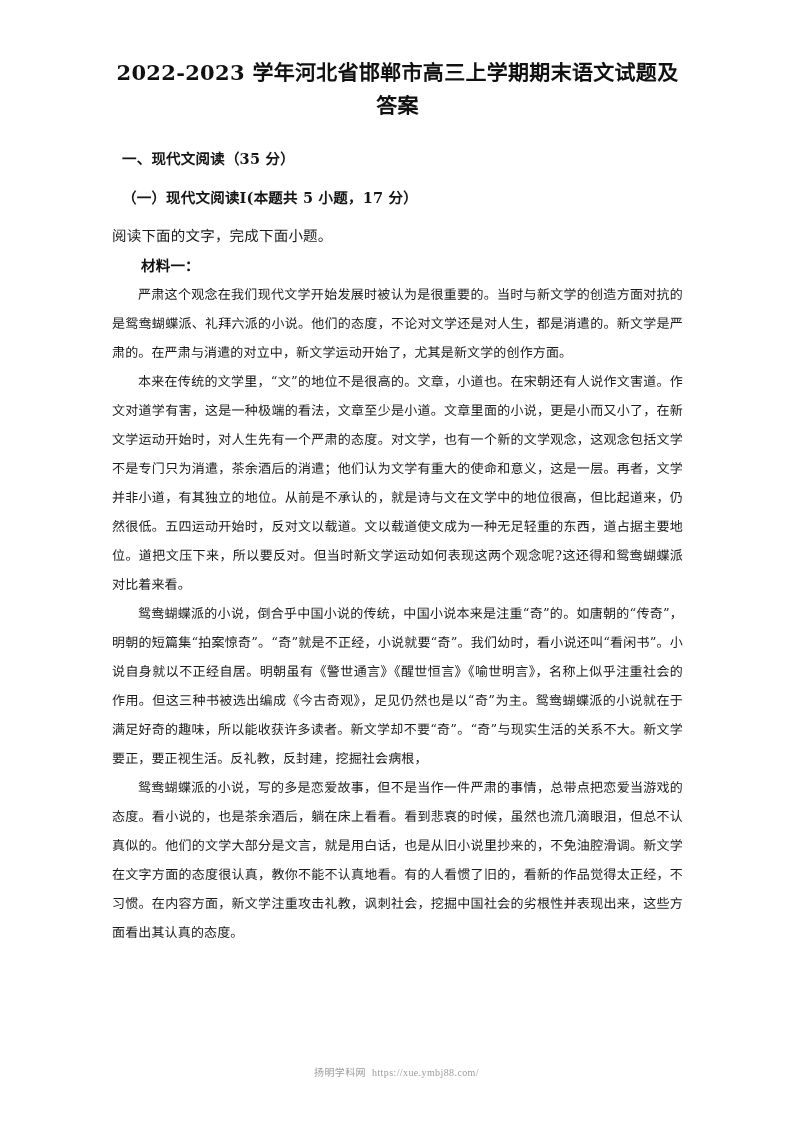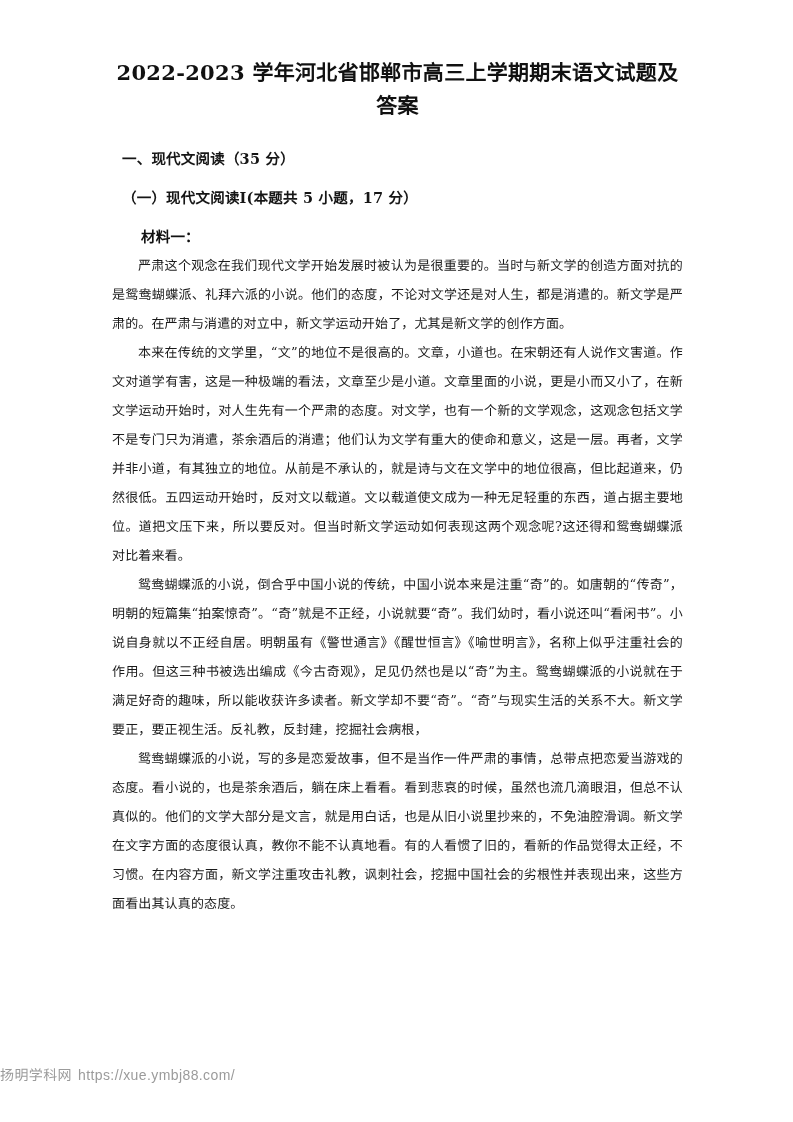--- a/index.html
+++ b/index.html
@@ -75,42 +75,43 @@
     text-justify: inter-ideograph;
     color: #1a1a1a;
     letter-spacing: 0.15px;
     word-break: break-all;
   }
   .watermark {
     position: absolute;
     left: 0;
     right: 0;
     top: 1064px;
-    text-align: left;
-    font-family: Liberation Sans, sans-serif;
-    font-size: 14px;
+    text-align: center;
+    font-family: Liberation Serif, serif;
+    font-size: 10px;
     color: #9b9b9b;
     letter-spacing: 0.4px;
     white-space: nowrap;
   }
   .watermark .wm-site { margin-right: 6px; }
 </style>
 </head>
 <body>
 
 <div class="page">
 
   <div class="doc-body">
 
     <h1 class="doc-title">2022-2023 学年河北省邯郸市高三上学期期末语文试题及答案</h1>
 
     <p class="section-heading first">一、现代文阅读（35 分）</p>
 
     <p class="section-heading">（一）现代文阅读Ⅰ(本题共 5 小题，17 分）</p>
 
+    <p class="lead-line">阅读下面的文字，完成下面小题。</p>
 
     <p class="material-label">材料一：</p>
 
     <p class="para">严肃这个观念在我们现代文学开始发展时被认为是很重要的。当时与新文学的创造方面对抗的是鸳鸯蝴蝶派、礼拜六派的小说。他们的态度，不论对文学还是对人生，都是消遣的。新文学是严肃的。在严肃与消遣的对立中，新文学运动开始了，尤其是新文学的创作方面。</p>
 
     <p class="para">本来在传统的文学里，“文”的地位不是很高的。文章，小道也。在宋朝还有人说作文害道。作文对道学有害，这是一种极端的看法，文章至少是小道。文章里面的小说，更是小而又小了，在新文学运动开始时，对人生先有一个严肃的态度。对文学，也有一个新的文学观念，这观念包括文学不是专门只为消遣，茶余酒后的消遣；他们认为文学有重大的使命和意义，这是一层。再者，文学并非小道，有其独立的地位。从前是不承认的，就是诗与文在文学中的地位很高，但比起道来，仍然很低。五四运动开始时，反对文以载道。文以载道使文成为一种无足轻重的东西，道占据主要地位。道把文压下来，所以要反对。但当时新文学运动如何表现这两个观念呢?这还得和鸳鸯蝴蝶派对比着来看。</p>
 
     <p class="para">鸳鸯蝴蝶派的小说，倒合乎中国小说的传统，中国小说本来是注重“奇”的。如唐朝的“传奇”，明朝的短篇集“拍案惊奇”。“奇”就是不正经，小说就要“奇”。我们幼时，看小说还叫“看闲书”。小说自身就以不正经自居。明朝虽有《警世通言》《醒世恒言》《喻世明言》，名称上似乎注重社会的作用。但这三种书被选出编成《今古奇观》，足见仍然也是以“奇”为主。鸳鸯蝴蝶派的小说就在于满足好奇的趣味，所以能收获许多读者。新文学却不要“奇”。“奇”与现实生活的关系不大。新文学要正，要正视生活。反礼教，反封建，挖掘社会病根，</p>
 
     <p class="para">鸳鸯蝴蝶派的小说，写的多是恋爱故事，但不是当作一件严肃的事情，总带点把恋爱当游戏的态度。看小说的，也是茶余酒后，躺在床上看看。看到悲哀的时候，虽然也流几滴眼泪，但总不认真似的。他们的文学大部分是文言，就是用白话，也是从旧小说里抄来的，不免油腔滑调。新文学在文字方面的态度很认真，教你不能不认真地看。有的人看惯了旧的，看新的作品觉得太正经，不习惯。在内容方面，新文学注重攻击礼教，讽刺社会，挖掘中国社会的劣根性并表现出来，这些方面看出其认真的态度。</p>

